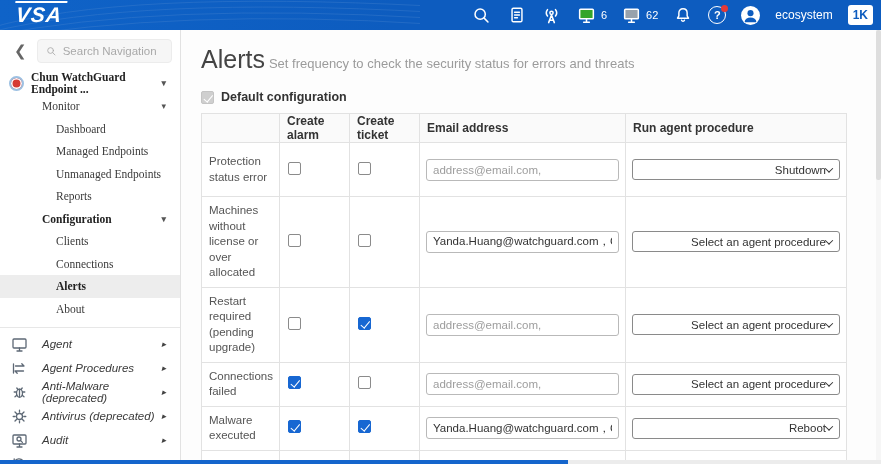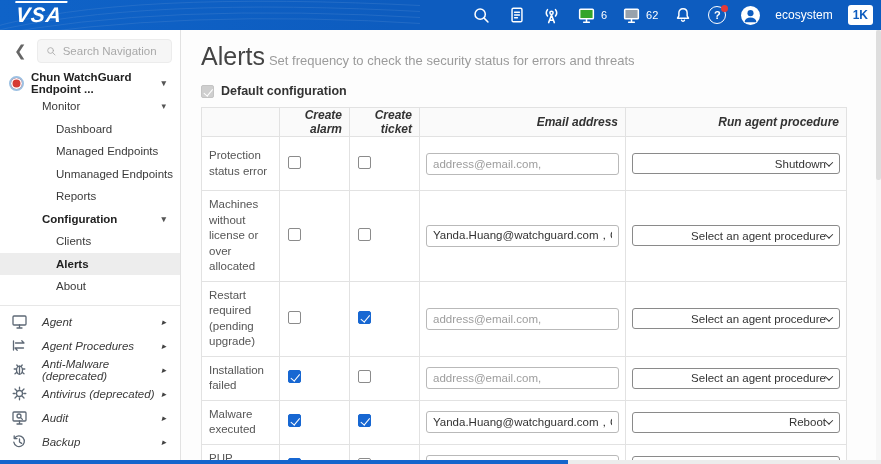--- a/index.html
+++ b/index.html
@@ -25,49 +25,49 @@
   .body { display:flex; height:434px; }
 
   
   .sidebar { width:181px; background:#fff; border-right:1px solid #e2e2e2; flex-shrink:0; padding-top:9px; font-size:11.5px; color:#3a3a3a; }
   .sb-top { display:flex; align-items:center; gap:6px; padding:0 8px 0 10px; margin-bottom:8px; }
   .back-chev { color:#666; font-size:15px; line-height:14px; cursor:pointer; padding:2px 4px; }
   .sb-search { flex:1; display:flex; align-items:center; gap:6px; background:#f6f6f6; border:1px solid #ececec; border-radius:4px; height:24px; padding:0 8px; }
   .sb-search input { border:0; outline:0; background:transparent; font-size:11.5px; width:100%; color:#333; font-family:"Liberation Sans",sans-serif; }
   .sb-search input::placeholder { color:#a9a9a9; }
 
-  .tree-row { display:flex; align-items:center; height:22.5px; cursor:pointer; position:relative; }
+  .tree-row { display:flex; align-items:center; height:22.5px; cursor:pointer; position:relative;font-family:Liberation Serif, serif; }
   .tree-row .caret { margin-left:auto; margin-right:14px; color:#555; font-size:9px; }
   .root-row { height:24px; font-weight:bold; color:#222; }
   .wg-icon { width:15px; height:15px; border-radius:50%; border:2px solid #9cc0e2; background:#d63a34; margin:0 7px 0 9px; flex-shrink:0; box-shadow:inset 0 0 0 1.5px #fff; }
   .lvl1 { padding-left:42px; }
   .lvl2 { padding-left:56px; }
   .bold { font-weight:bold; color:#222; }
   .selected { background:#ededed; font-weight:bold; color:#222; }
 
   .sb-divider { border-top:1px solid #e7e7e7; margin:7px 0 4px 0; }
   .mod-row { display:flex; align-items:center; height:24px; cursor:pointer; padding-left:11px;font-style:italic; }
   .mod-row .micon { width:17px; height:17px; margin-right:14px; flex-shrink:0; }
   .mod-row .arrow { margin-left:auto; margin-right:14px; color:#444; font-size:9px; }
 
   
   .main { flex:1; background:#fdfdfd; padding:13px 0 0 20px; position:relative; overflow:hidden; }
-  .page-title { font-weight:400; color:#444; font-size:25px; line-height:27px; }
+  .page-title { font-weight:400; color:#444; font-size:25px; line-height:32px; }
   .subtitle { font-size:13px; color:#9b9b9b; font-weight:400; margin-left:4px; }
   .def-row { display:flex; align-items:center; gap:7px; margin-top:10px; font-size:12.5px; font-weight:bold; color:#333; }
 
   .cb { width:13px; height:13px; border:1px solid #8b8b8b; border-radius:2px; background:#fff; position:relative; display:inline-block; cursor:pointer; flex-shrink:0; }
   .cb.checked { background:#1767d2; border-color:#1767d2; }
   .cb.checked::after { content:""; position:absolute; left:4px; top:1px; width:3.5px; height:7.5px; border-right:1.8px solid #fff; border-bottom:1.8px solid #fff; transform:rotate(40deg); }
   .cb.gray { border-color:#c4c4c4; cursor:default; }
   .cb.gray.checked { background:#cfcfcf; border-color:#c4c4c4; }
 
   table.alerts { border-collapse:collapse; margin-top:9px; table-layout:fixed; width:645px; background:#fff; }
   table.alerts th, table.alerts td { border:1px solid #e2e2e2; vertical-align:middle; }
-  table.alerts th { background:#fafafa; font-size:12px; color:#333; text-align:right; height:28px; padding:0 7px;font-style:italic; }
+  table.alerts th { background:#fafafa; font-size:12px; color:#333; text-align:left; height:28px; padding:0 7px; }
   td.lbl { font-size:11.5px; color:#555; padding:6px 5px 6px 7px; line-height:1.35; overflow:hidden; }
   td.cbc { padding-left:8px; }
   td.emc { padding:6px; }
   td.prc { padding:5px 6px; }
   .em-input { width:100%; height:22px; border:1px solid #b9b9b9; border-radius:3px; font-size:11.5px; color:#333; padding:0 6px; outline:none; background:#fff; font-family:"Liberation Sans",sans-serif; }
   .em-input::placeholder { color:#9d9d9d; }
   .sel { display:flex; align-items:center; justify-content:flex-end; border:1px solid #8a8a8a; border-radius:3px; background:#fff; height:21px; padding:0 7px; font-size:11.5px; color:#333; cursor:pointer; }
   .chev { width:6px; height:6px; border-right:1.5px solid #333; border-bottom:1.5px solid #333; transform:rotate(45deg) translate(-1px,-1px); flex-shrink:0; }
 
   
@@ -186,20 +186,23 @@
         </div>
       <div class="tree-row lvl2">
           <span>Reports</span>
         </div>
       <div class="tree-row lvl1 bold">
         <span>Configuration</span>
         <span class="caret">▾</span>
       </div>
       <div class="tree-row lvl2">
           <span>Clients</span>
+        </div>
+      <div class="tree-row lvl2">
+          <span>Connections</span>
         </div>
       <div class="tree-row lvl2 selected">
           <span>Alerts</span>
         </div>
       <div class="tree-row lvl2">
           <span>About</span>
         </div>
 
       <div class="sb-divider"></div>
 
@@ -316,21 +319,21 @@
           <td class="emc"><input class="em-input" type="text" placeholder="address@email.com," style=""></td>
           <td class="prc">
                 <div class="sel">
                   <span>Select an agent procedure</span>
                   <span class="chev"></span>
                 </div>
               </td>
         </tr>
 
         <tr class="r3">
-          <td class="lbl">Installation failed</td>
+          <td class="lbl">Connections failed</td>
           <td class="cbc"><span class="cb checked"></span></td>
           <td class="cbc"><span class="cb"></span></td>
           <td class="emc"><input class="em-input" type="text" placeholder="address@email.com," style=""></td>
           <td class="prc">
                 <div class="sel">
                   <span>Select an agent procedure</span>
                   <span class="chev"></span>
                 </div>
               </td>
         </tr>

